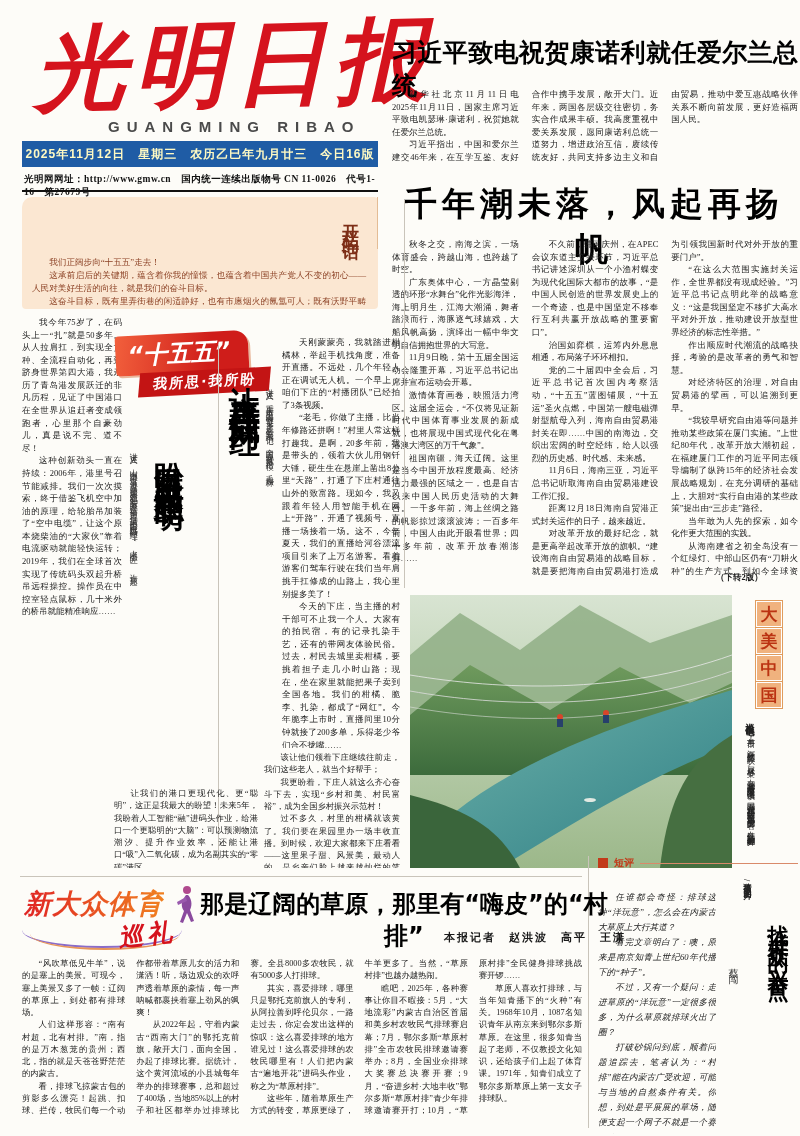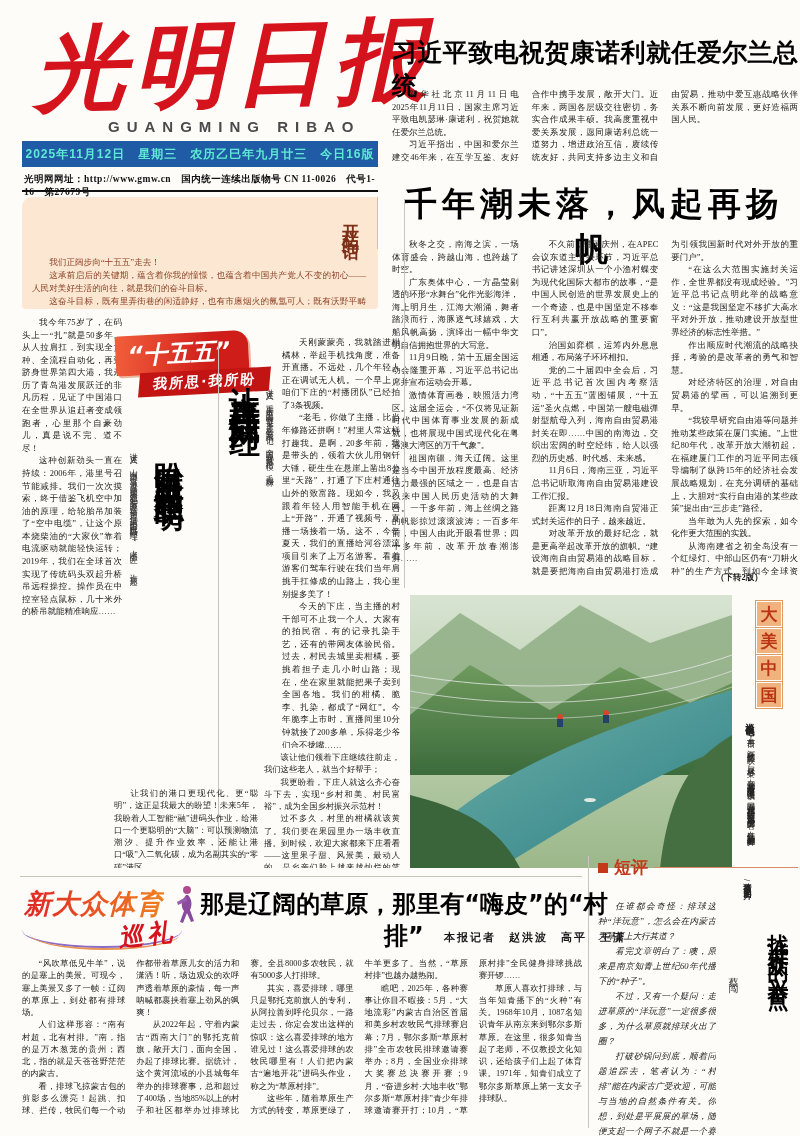--- a/index.html
+++ b/index.html
@@ -10,21 +10,21 @@
   .body-text p{margin:0;text-indent:2em;}
   .cols3{column-count:3;column-gap:13px;}
   .cols5{column-count:5;column-gap:11px;}
   .vert{writing-mode:vertical-rl;}
   .hed{font-family:"DejaVu Sans","Liberation Sans",sans-serif;font-weight:bold;color:#000;}
   
   .brand{font-family:"DejaVu Serif",serif;font-weight:bold;font-style:italic;color:#d5131d;
          font-size:92px;letter-spacing:8px;transform:rotate(-1.5deg);line-height:1;}
   .brand-en{letter-spacing:7px;color:#4a4a4a;font-size:15px;font-weight:bold;
             font-family:"Liberation Sans",sans-serif;}
-  .datebar{background:#1f5ca5;color:#5eead4;font-weight:bold;font-size:12px;letter-spacing:1px;
+  .datebar{background:#1f5ca5;color:#fef9c3;font-weight:bold;font-size:12px;letter-spacing:1px;
            text-align:center;line-height:26px;font-family:"Liberation Sans",sans-serif;}
   .pubinfo{font-size:9.5px;font-weight:bold;letter-spacing:.5px;color:#111;}
   .rule{background:#111;}
   .grayrule{background:#c9c4ba;}
   
   .kailan{background:#fbe7d2;border-radius:10px 4px 4px 4px;display:flex;flex-direction:column;}
   .kailan-title{writing-mode:vertical-rl;font-size:17px;font-weight:bold;color:#7d2e16;
                 letter-spacing:6px;padding:14px 14px;border-right:1px solid #e3bc95;
                 font-family:"DejaVu Sans",sans-serif;}
   .kailan-body{flex:1;padding:7px 12px 5px 10px;font-size:8.6px;line-height:1.52;color:#8a3f22;
@@ -52,21 +52,21 @@
   .logo1{font-family:"DejaVu Sans",sans-serif;font-weight:bold;font-style:italic;font-size:27px;
          background:linear-gradient(90deg,#e02424,#f08020);-webkit-background-clip:text;
          background-clip:text;color:transparent;letter-spacing:1px;}
   .logo2{font-family:"DejaVu Serif",serif;font-weight:bold;font-style:italic;font-size:25px;
          color:#d5131d;letter-spacing:4px;transform:rotate(-7deg);}
   .swoosh{border-bottom:2px solid #8a6cc9;border-radius:50%;}
   .swoosh2{border-bottom:2px solid #e8955a;border-radius:50%;}
   
   .cmt-label{display:flex;align-items:center;gap:6px;}
   .cmt-sq{width:10px;height:10px;background:#c23a1a;}
-  .cmt-word{color:#c23a1a;font-weight:bold;font-size:17px;font-family:"DejaVu Sans",sans-serif;}
+  .cmt-word{color:#c23a1a;font-weight:bold;font-size:10px;font-family:"DejaVu Sans",sans-serif;}
   .cmt-line{flex:1;height:1px;background:#d98a6a;}
   .cmt-body{font-size:8.6px;line-height:1.75;text-align:justify;color:#222;font-style:italic;}
   .cmt-body p{margin:0;text-indent:2em;}
 </style>
 </head>
 <body>
 
 <div class="page">
 
   <div class="abs brand" style="left:34px;top:18px;">光明日报</div>

